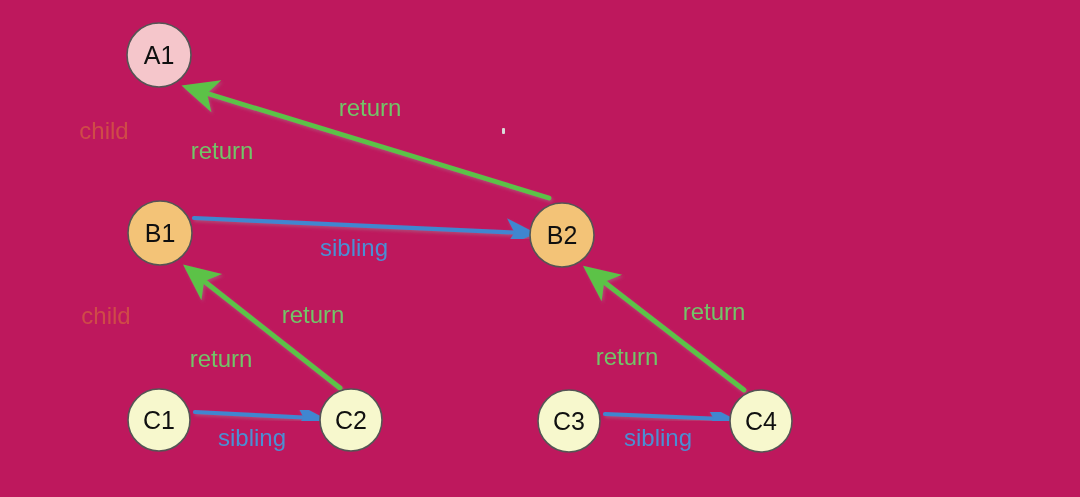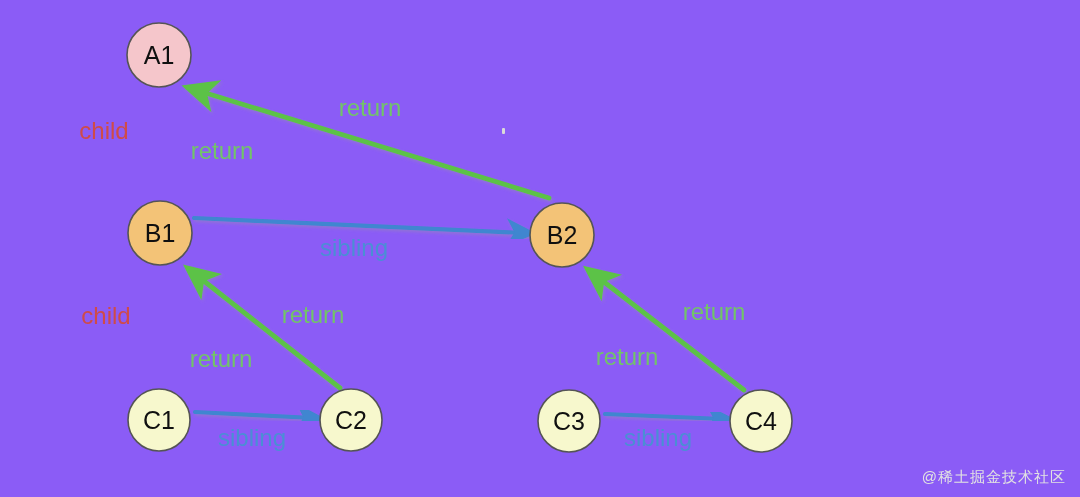--- a/index.html
+++ b/index.html
@@ -7,21 +7,21 @@
     padding: 0;
     background: #ffffff;
   }
   body {
     font-family: "Liberation Sans", sans-serif;
   }
   #canvas {
     position: relative;
     width: 1080px;
     height: 497px;
-    background: #8b5cf6;
+    background: #be185d;
     overflow: hidden;
   }
   #diagram-svg {
     position: absolute;
     left: 0;
     top: 0;
     width: 1080px;
     height: 497px;
   }
   .node-label {
@@ -176,14 +176,13 @@
       <text class="edge-label return" x="313" y="317">return</text>
       <text class="edge-label sibling" x="252" y="440">sibling</text>
       <text class="edge-label return" x="627" y="359">return</text>
       <text class="edge-label return" x="714" y="314">return</text>
       <text class="edge-label sibling" x="658" y="440">sibling</text>
     </g>
   </svg>
 
   <div class="speck"></div>
 
-  <div class="watermark">@稀土掘金技术社区</div>
 </div>
 
 </body></html>

